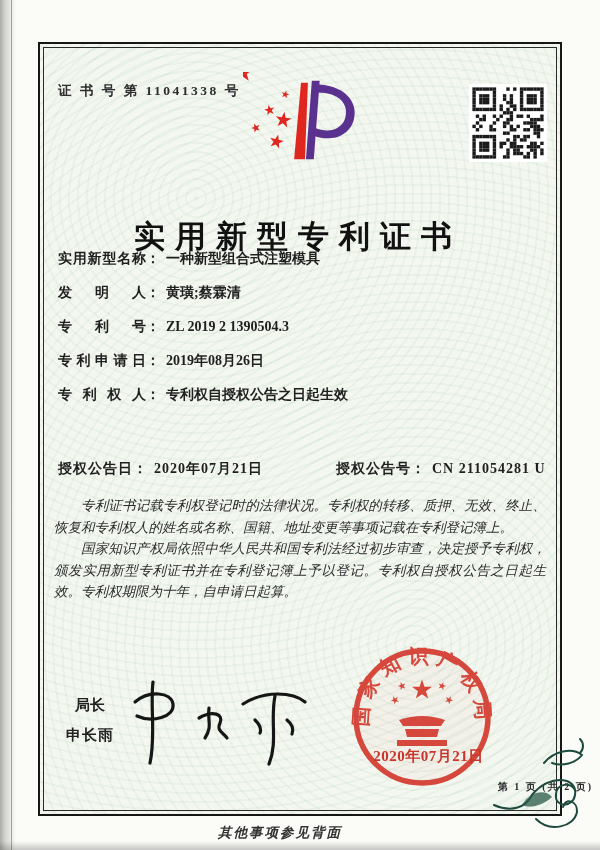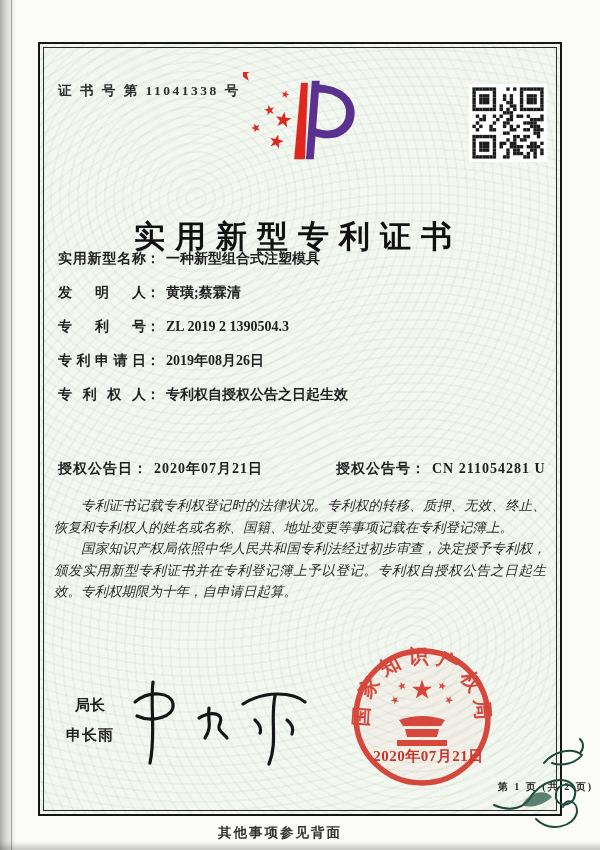--- a/index.html
+++ b/index.html
@@ -37,21 +37,21 @@
   .paras p{margin:0;text-indent:2em;}
   .signer-title{position:absolute;left:75px;top:696px;font-size:15px;font-weight:700;color:#222;}
   .signer-name{position:absolute;left:66px;top:726px;font-size:15px;font-weight:700;color:#222;letter-spacing:1px;}
   .signature{position:absolute;left:125px;top:676px;width:195px;height:92px;}
   .seal{position:absolute;left:347px;top:642px;width:150px;height:150px;opacity:.92;}
   .seal-date{position:absolute;left:356px;top:747px;width:145px;text-align:center;
     font-size:15px;font-weight:700;color:#c9352b;letter-spacing:.5px;}
   .page-info{position:absolute;left:38px;top:780px;width:520px;text-align:right;
     font-size:10px;font-weight:600;color:#2a2a2a;letter-spacing:2px;margin-left:35px;}
   .back-note{position:absolute;left:20px;top:824px;width:520px;text-align:center;
-    font-size:13.5px;font-weight:600;color:#333;letter-spacing:2px;}
+    font-size:13.5px;font-style:italic;font-weight:600;color:#333;letter-spacing:2px;}
   .flourish{position:absolute;left:492px;top:733px;width:100px;height:106px;}
 </style>
 </head>
 <body>
 
 <div class="photo">
   <div class="frame"></div>
   <div class="edge-left"></div>
   <div class="edge-left-line"></div>
   <div class="edge-bottom"></div>

